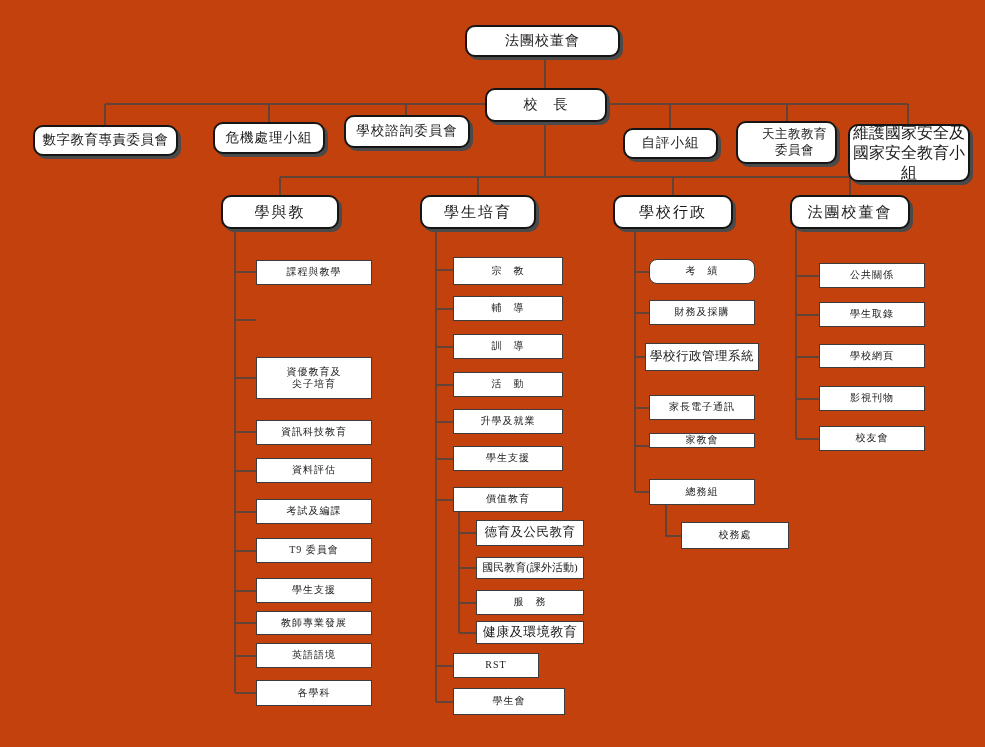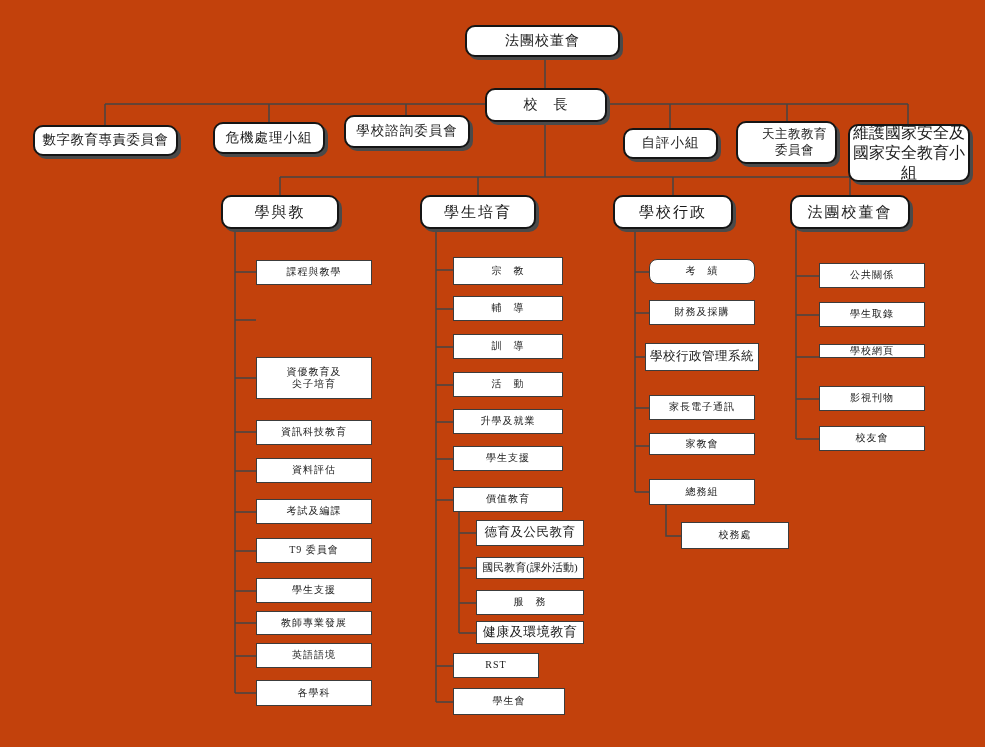--- a/index.html
+++ b/index.html
@@ -137,23 +137,23 @@
   <div class="node sbox fs11" style="left:476px;top:557px;width:108px;height:22px;">國民教育(課外活動)</div>
   <div class="node sbox" style="left:476px;top:590px;width:108px;height:25px;">服　務</div>
   <div class="node sbox fs115" style="left:476px;top:621px;width:108px;height:23px;">健康及環境教育</div>
   <div class="node sbox" style="left:453px;top:653px;width:86px;height:25px;">RST</div>
   <div class="node sbox" style="left:453px;top:688px;width:112px;height:27px;">學生會</div>
 
   <div class="node sbox" style="left:649px;top:259px;width:106px;height:25px;border-radius:8px;">考　績</div>
   <div class="node sbox" style="left:649px;top:300px;width:106px;height:25px;">財務及採購</div>
   <div class="node sbox fs12" style="left:645px;top:343px;width:114px;height:28px;">學校行政管理系統</div>
   <div class="node sbox" style="left:649px;top:395px;width:106px;height:25px;">家長電子通訊</div>
-  <div class="node sbox" style="left:649px;top:433px;width:106px;height:22px;">家教會</div>
+  <div class="node sbox" style="left:649px;top:433px;width:106px;height:15px;">家教會</div>
   <div class="node sbox" style="left:649px;top:479px;width:106px;height:26px;">總務組</div>
   <div class="node sbox" style="left:681px;top:522px;width:108px;height:27px;">校務處</div>
 
   <div class="node sbox" style="left:819px;top:263px;width:106px;height:25px;">公共關係</div>
   <div class="node sbox" style="left:819px;top:302px;width:106px;height:25px;">學生取錄</div>
-  <div class="node sbox" style="left:819px;top:344px;width:106px;height:14px;">學校網頁</div>
+  <div class="node sbox" style="left:819px;top:344px;width:106px;height:24px;">學校網頁</div>
   <div class="node sbox" style="left:819px;top:386px;width:106px;height:25px;">影視刊物</div>
   <div class="node sbox" style="left:819px;top:426px;width:106px;height:25px;">校友會</div>
 
 </div>
 
 </body></html>

